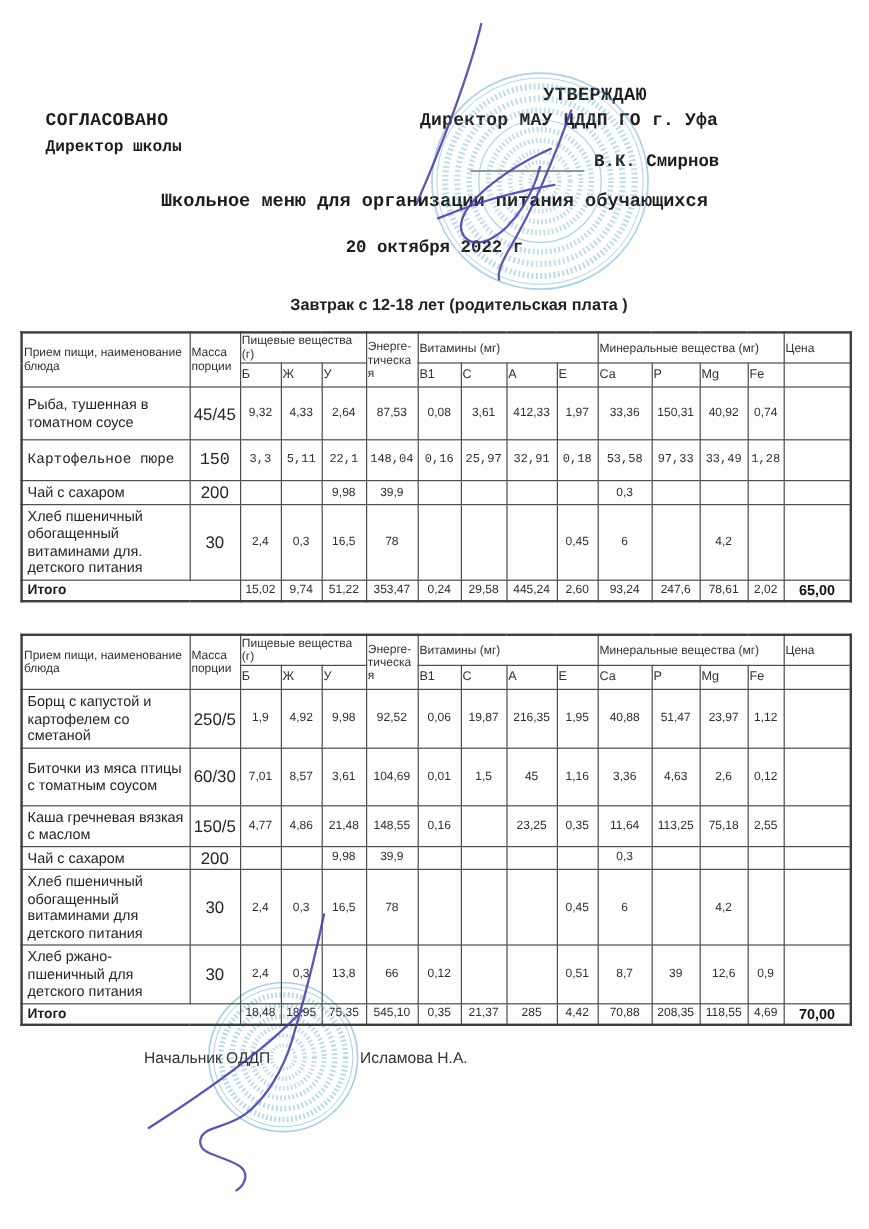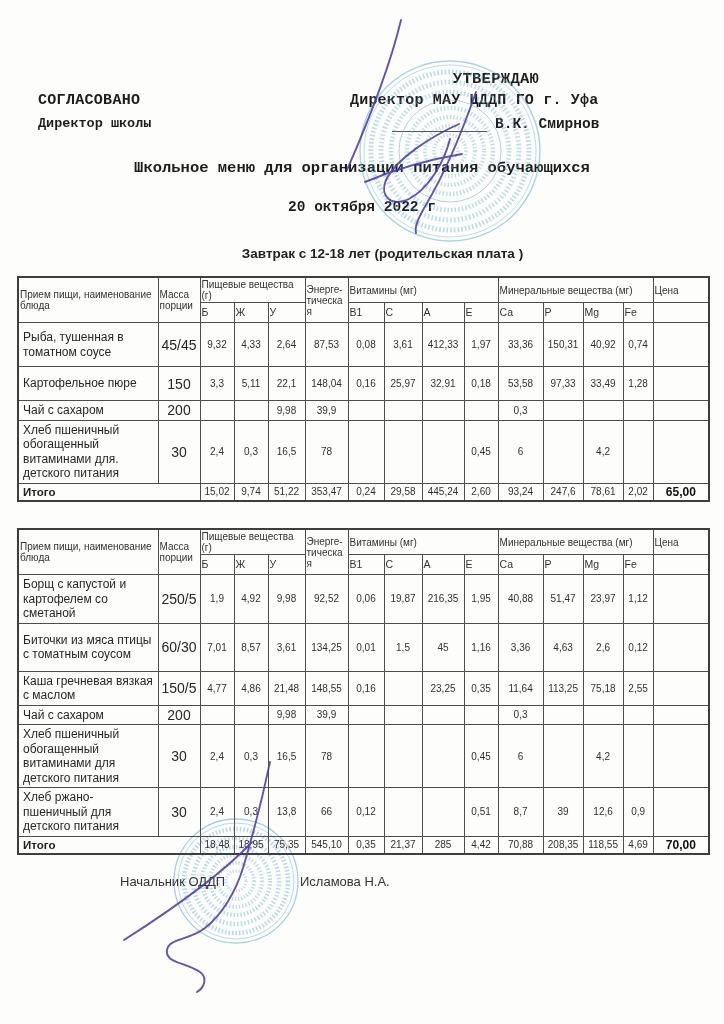--- a/index.html
+++ b/index.html
@@ -7,21 +7,21 @@
         font-family:"Liberation Sans",sans-serif;color:#2a2a2a;}
   .serif{font-family:Liberation Mono, monospace;font-weight:bold;color:#1d1d1d;}
 
   
   .approve-left{position:absolute;left:38px;top:92px;}
   .al1{font-size:15px;letter-spacing:.3px;}
   .al2{font-size:13.5px;margin-top:7px;}
   .approve-right{position:absolute;left:350px;top:70px;width:292px;}
   .ar1{font-size:15.5px;text-align:center;letter-spacing:.3px;}
   .ar2{font-size:15px;margin-top:4px;letter-spacing:.2px;white-space:nowrap;}
-  .ar3{margin-top:7px;display:flex;align-items:flex-end;}
+  .ar3{margin-top:18px;display:flex;align-items:flex-end;}
   .sig-line{width:95px;margin-left:42px;height:15px;border-bottom:1.4px solid #555;}
   .ar3-name{font-size:14.5px;margin-left:8px;}
   .doc-title{position:absolute;left:0;width:724px;top:159px;text-align:center;font-size:15.5px;}
   .doc-date{position:absolute;left:0;width:724px;top:199px;text-align:center;font-size:14.5px;}
 
   
   .tbl-caption{position:absolute;left:17px;width:691px;text-align:center;
                font-weight:bold;font-size:13.5px;color:#222;}
   #cap1{top:246px;padding-left:40px;box-sizing:border-box;}
   #cap2{top:509px;padding-right:30px;box-sizing:border-box;}
@@ -35,21 +35,21 @@
   tr.h1{height:22px;} tr.h2{height:20px;}
   tr.h2 th{font-size:10.5px;}
   th.energy{word-break:break-all;line-height:11px;}
   td.dish{font-size:12px;line-height:14.5px;padding:2px 3px 2px 4px;color:#262626;
           text-align:left;vertical-align:middle;}
   td.mass{font-size:14px;text-align:center;color:#262626;vertical-align:middle;}
   td.num{font-size:10px;text-align:center;color:#303030;padding:1px;vertical-align:middle;}
   td.dish-total{font-weight:bold;font-size:11.5px;padding-left:4px;color:#1f1f1f;
                 text-align:left;vertical-align:middle;}
   tr.total-row td.price{font-weight:bold;font-size:12px;color:#111;}
-  #t1 tbody tr:nth-child(1){height:44px;} #t1 tbody tr:nth-child(2){height:34px;}
+  #t1 tbody tr:nth-child(1){height:44px;} #t1 tbody tr:nth-child(2){height:34px;font-family:Liberation Mono, monospace;}
   #t1 tbody tr:nth-child(3){height:19px;} #t1 tbody tr:nth-child(4){height:60px;}
   #t1 tbody tr:nth-child(5){height:17px;}
   #t2 tbody tr:nth-child(1){height:48px;} #t2 tbody tr:nth-child(2){height:48px;}
   #t2 tbody tr:nth-child(3){height:34px;} #t2 tbody tr:nth-child(4){height:19px;}
   #t2 tbody tr:nth-child(5){height:60px;border-radius:16px;} #t2 tbody tr:nth-child(6){height:48px;}
   #t2 tbody tr:nth-child(7){height:18px;}
 
   
   .footer-pos{position:absolute;left:120px;top:874px;font-size:13px;color:#333;z-index:2;}
   .footer-name{position:absolute;left:300px;top:874px;font-size:13px;color:#333;z-index:2;}
@@ -301,21 +301,21 @@
           <td class="num">23,97</td>
           <td class="num">1,12</td>
           <td class="num price"></td>
         </tr>
         <tr class="menu-row">
           <td class="dish">Биточки из мяса птицы с томатным соусом</td>
           <td class="mass">60/30</td>
           <td class="num">7,01</td>
           <td class="num">8,57</td>
           <td class="num">3,61</td>
-          <td class="num">134,25</td>
+          <td class="num">104,69</td>
           <td class="num">0,01</td>
           <td class="num">1,5</td>
           <td class="num">45</td>
           <td class="num">1,16</td>
           <td class="num">3,36</td>
           <td class="num">4,63</td>
           <td class="num">2,6</td>
           <td class="num">0,12</td>
           <td class="num price"></td>
         </tr>

